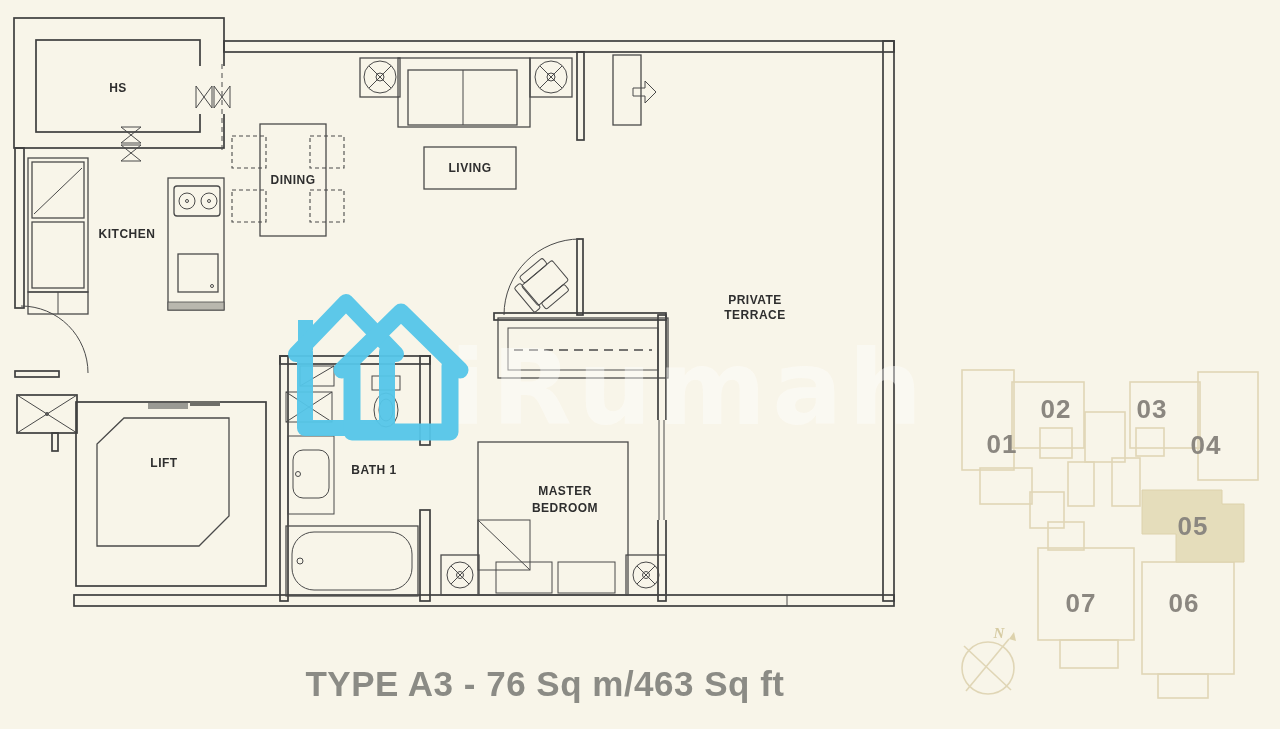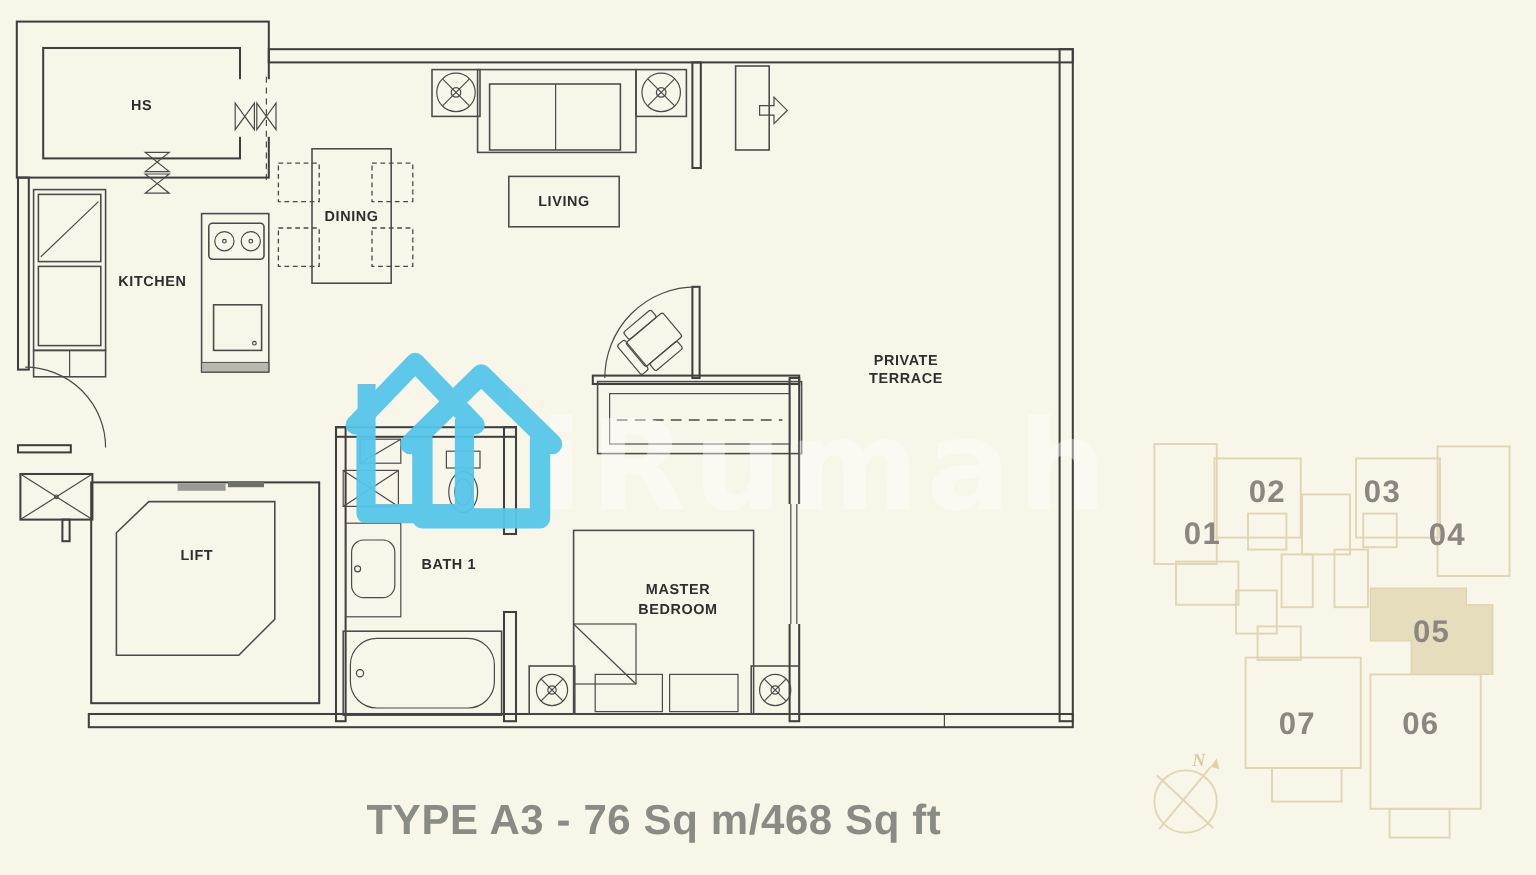--- a/index.html
+++ b/index.html
@@ -255,15 +255,15 @@
     <g>
       <circle class="kp" cx="988" cy="668" r="26"></circle>
       <line class="kp" x1="966" y1="691" x2="1009" y2="639"></line>
       <line class="kp" x1="964" y1="646" x2="1011" y2="690"></line>
       <polygon fill="#ddd2ac" points="1009,639 1014,632 1016,641"></polygon>
       <text class="compass-n" x="999" y="638">N</text>
     </g>
   </g>
 </svg>
 
-  <div class="page-title">TYPE A3 - 76 Sq m/468 Sq ft</div>
+  <div class="page-title">TYPE A3 - 76 Sq m/463 Sq ft</div>
 
 </div>
 
 </body></html>

